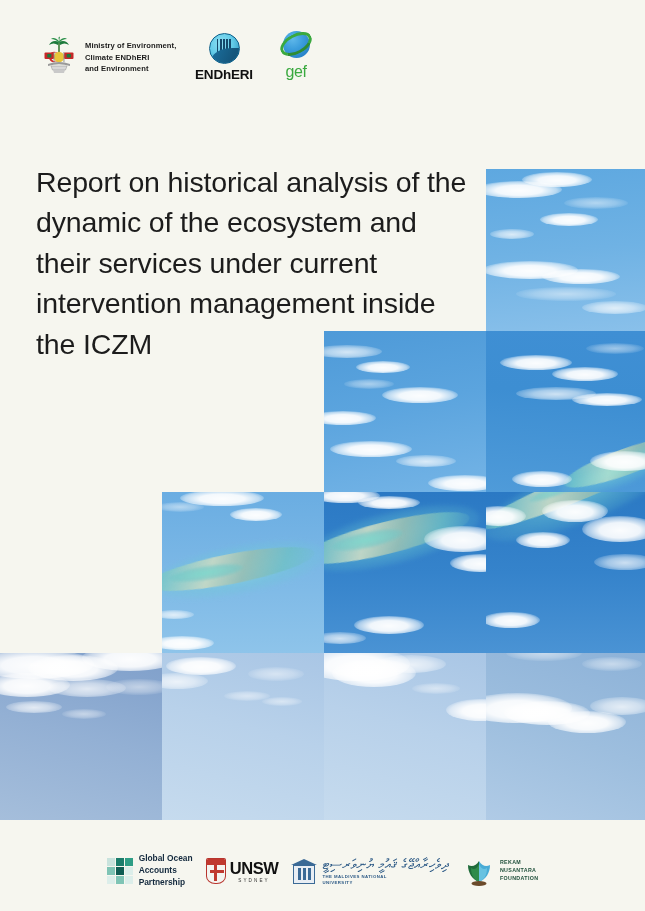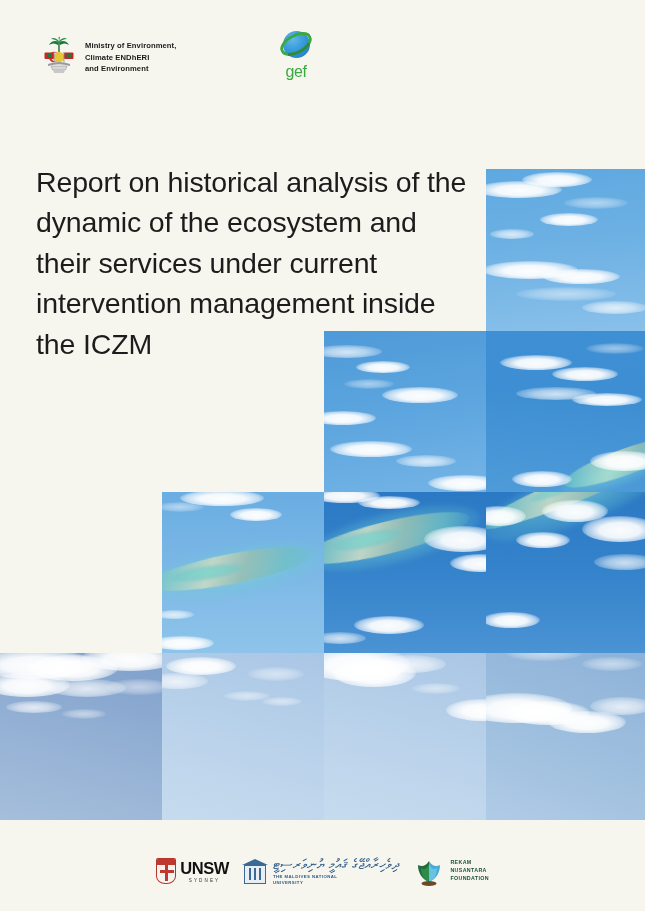--- a/index.html
+++ b/index.html
@@ -543,37 +543,62 @@
           <path d="M11 34 L23 34 L22 37 L12 37 Z" fill="#c9c9c9"></path>
         </svg>
       </div>
       <div class="moect-text">
         <div>Ministry of Environment,</div>
         <div>Climate ENDhERI</div>
         <div>and Environment</div>
       </div>
     </div>
 
+    <div class="logo-endheri">
+      <div class="endheri-mark">
+        <div class="fan"></div>
+        <div class="swoop"></div>
+      </div>
+      <div class="endheri-label">ENDhERI</div>
+    </div>
 
     <div class="logo-gef">
       <div class="gef-mark">
         <div class="gef-globe"></div>
         <div class="gef-ring"></div>
       </div>
       <div class="gef-label">gef</div>
     </div>
 
   </div>
 
   <div class="title-block">
     <h1>Report on historical analysis of the dynamic of the ecosystem and their services under current intervention management inside the ICZM</h1>
   </div>
 
   <div class="footer-logos">
 
+    <div class="f-logo goap">
+      <div class="goap-squares">
+        <i style="background:#c9e3dd"></i>
+        <i style="background:#1b7d6b"></i>
+        <i style="background:#2f9e86"></i>
+        <i style="background:#7fc4b5"></i>
+        <i style="background:#0f5c52"></i>
+        <i style="background:#dceeea"></i>
+        <i style="background:#dceeea"></i>
+        <i style="background:#7fc4b5"></i>
+        <i style="background:#dceeea"></i>
+      </div>
+      <div class="goap-text">
+        <div>Global Ocean</div>
+        <div>Accounts</div>
+        <div>Partnership</div>
+      </div>
+    </div>
 
     <div class="f-logo unsw">
       <div class="unsw-shield">
         <div class="sh">
           <div class="bar"></div>
           <div class="cross-v"></div>
           <div class="cross-h"></div>
         </div>
       </div>
       <div>

